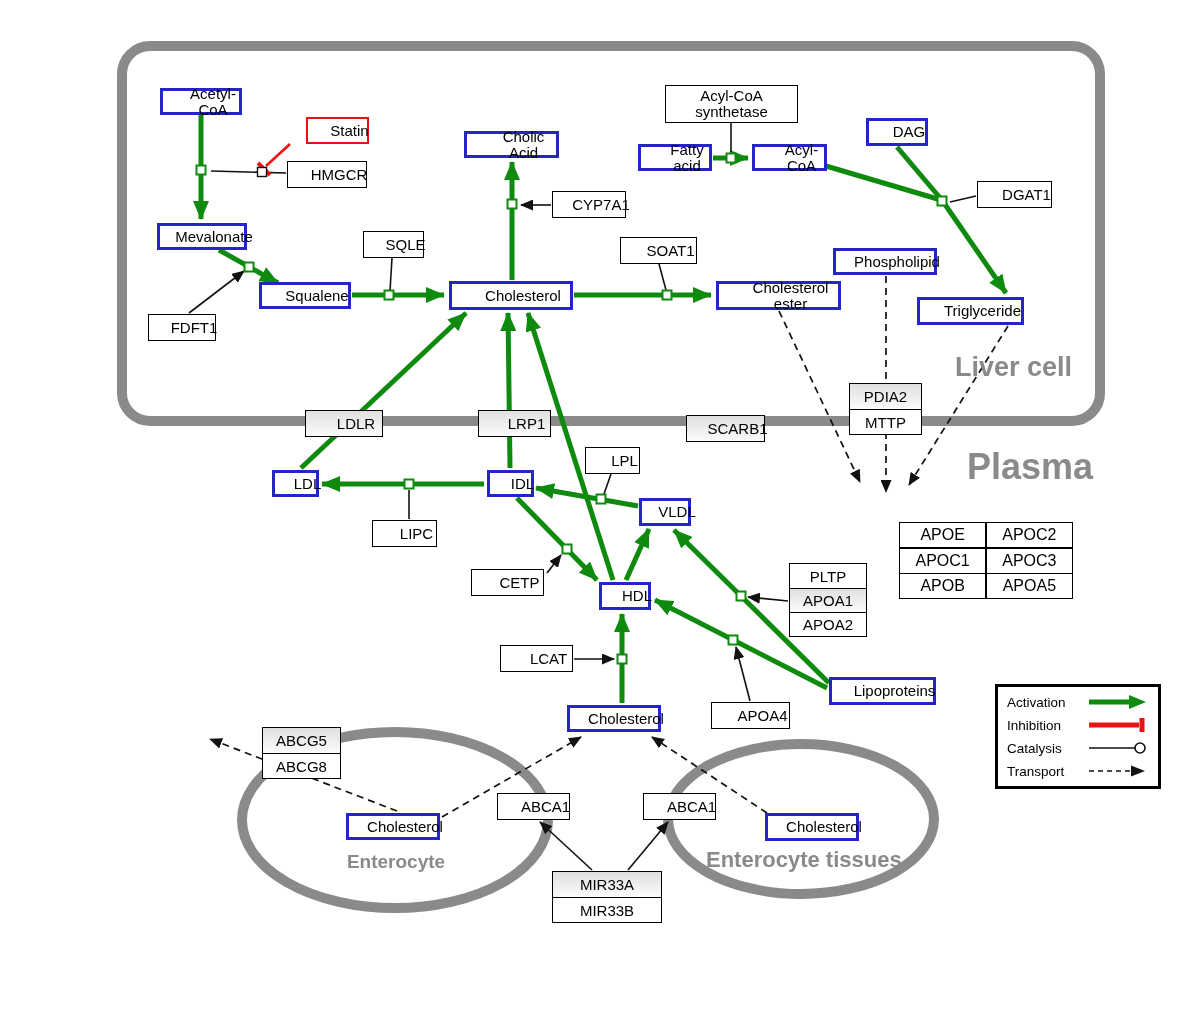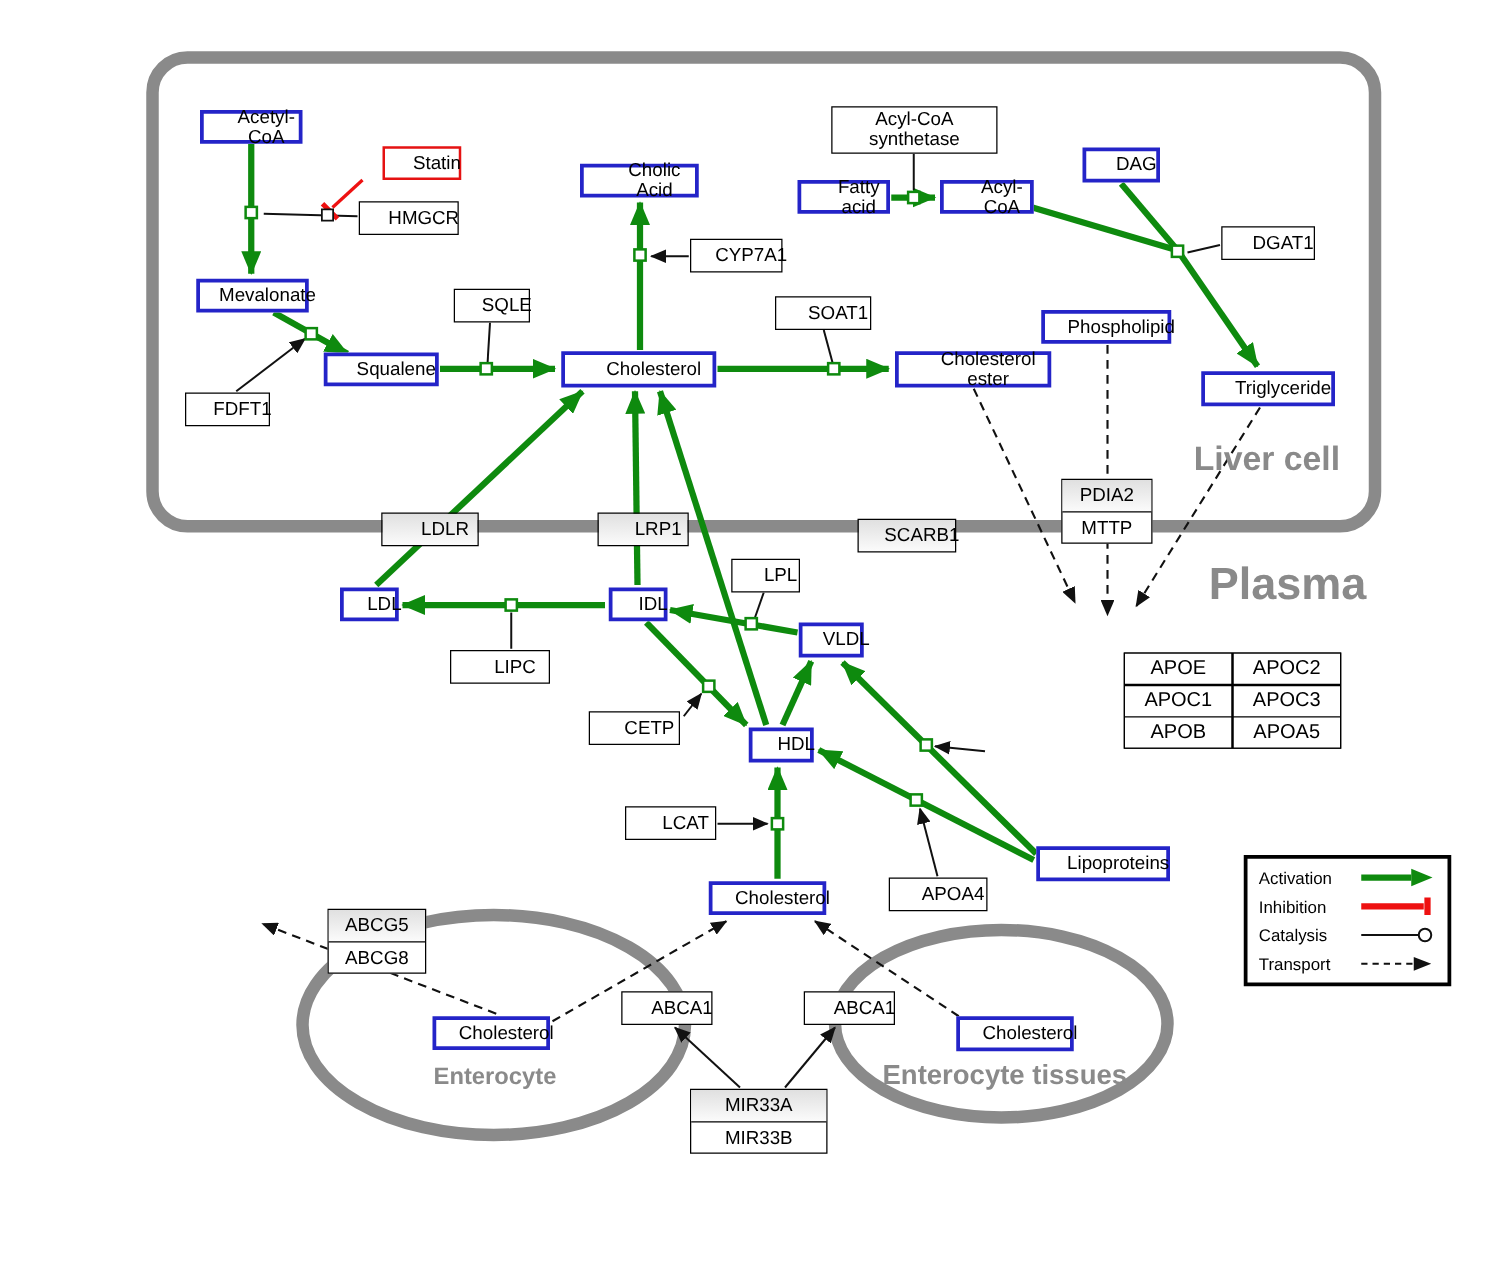--- a/index.html
+++ b/index.html
@@ -118,21 +118,21 @@
   <div class="node met" style="left:160px;top:88px;width:82px;height:27px">Acetyl-CoA</div>
   <div class="node met" style="left:157px;top:223px;width:90px;height:27px">Mevalonate</div>
   <div class="node met" style="left:259px;top:282px;width:92px;height:27px">Squalene</div>
   <div class="node met" style="left:449px;top:281px;width:124px;height:29px">Cholesterol</div>
   <div class="node met" style="left:464px;top:131px;width:95px;height:27px">Cholic Acid</div>
   <div class="node met" style="left:638px;top:144px;width:74px;height:27px">Fatty acid</div>
   <div class="node met" style="left:752px;top:144px;width:75px;height:27px">Acyl-CoA</div>
   <div class="node met" style="left:866px;top:118px;width:62px;height:28px">DAG</div>
   <div class="node met" style="left:833px;top:248px;width:104px;height:27px">Phospholipid</div>
   <div class="node met" style="left:716px;top:281px;width:125px;height:29px">Cholesterol ester</div>
-  <div class="node met" style="left:961px;top:297px;width:107px;height:28px">Triglyceride</div>
+  <div class="node met" style="left:917px;top:297px;width:107px;height:28px">Triglyceride</div>
   <div class="node met" style="left:272px;top:470px;width:47px;height:27px">LDL</div>
   <div class="node met" style="left:487px;top:470px;width:47px;height:27px">IDL</div>
   <div class="node met" style="left:639px;top:498px;width:52px;height:28px">VLDL</div>
   <div class="node met" style="left:599px;top:582px;width:52px;height:28px">HDL</div>
   <div class="node met" style="left:829px;top:677px;width:107px;height:28px">Lipoproteins</div>
   <div class="node met" style="left:567px;top:705px;width:94px;height:27px">Cholesterol</div>
   <div class="node met" style="left:346px;top:813px;width:94px;height:27px">Cholesterol</div>
   <div class="node met" style="left:765px;top:813px;width:94px;height:28px">Cholesterol</div>
 
   <div class="node statin" style="left:258px;top:117px;width:63px;height:27px">Statin</div>
@@ -141,32 +141,37 @@
   <div class="node gene" style="left:363px;top:231px;width:61px;height:27px">SQLE</div>
   <div class="node gene" style="left:148px;top:314px;width:68px;height:27px">FDFT1</div>
   <div class="node gene" style="left:552px;top:191px;width:74px;height:27px">CYP7A1</div>
   <div class="node gene" style="left:620px;top:237px;width:77px;height:27px">SOAT1</div>
   <div class="node gene" style="left:665px;top:85px;width:133px;height:38px;padding:0 22px">Acyl-CoA synthetase</div>
   <div class="node gene" style="left:977px;top:181px;width:75px;height:27px">DGAT1</div>
   <div class="node gene shaded" style="left:305px;top:410px;width:78px;height:27px">LDLR</div>
   <div class="node gene shaded" style="left:478px;top:410px;width:73px;height:27px">LRP1</div>
   <div class="node gene shaded" style="left:686px;top:415px;width:79px;height:27px">SCARB1</div>
   <div class="node gene" style="left:585px;top:447px;width:55px;height:27px">LPL</div>
-  <div class="node gene" style="left:360px;top:520px;width:80px;height:27px">LIPC</div>
+  <div class="node gene" style="left:372px;top:520px;width:65px;height:27px">LIPC</div>
   <div class="node gene" style="left:471px;top:569px;width:73px;height:27px">CETP</div>
   <div class="node gene" style="left:500px;top:645px;width:73px;height:27px">LCAT</div>
   <div class="node gene" style="left:711px;top:702px;width:79px;height:27px">APOA4</div>
   <div class="node gene" style="left:497px;top:793px;width:73px;height:27px">ABCA1</div>
   <div class="node gene" style="left:643px;top:793px;width:73px;height:27px">ABCA1</div>
 
   <div class="stack" style="left:849px;top:383px;width:73px">
     <div class="cell shaded" style="height:25px">PDIA2</div>
     <div class="cell" style="height:25px">MTTP</div>
   </div>
 
+  <div class="stack" style="left:789px;top:563px;width:78px">
+    <div class="cell" style="height:24px">PLTP</div>
+    <div class="cell shaded" style="height:24px">APOA1</div>
+    <div class="cell" style="height:24px">APOA2</div>
+  </div>
 
   <div class="stack" style="left:262px;top:727px;width:79px">
     <div class="cell shaded" style="height:25px">ABCG5</div>
     <div class="cell" style="height:25px">ABCG8</div>
   </div>
 
   <div class="stack" style="left:552px;top:871px;width:110px">
     <div class="cell shaded" style="height:25px">MIR33A</div>
     <div class="cell" style="height:25px">MIR33B</div>
   </div>

